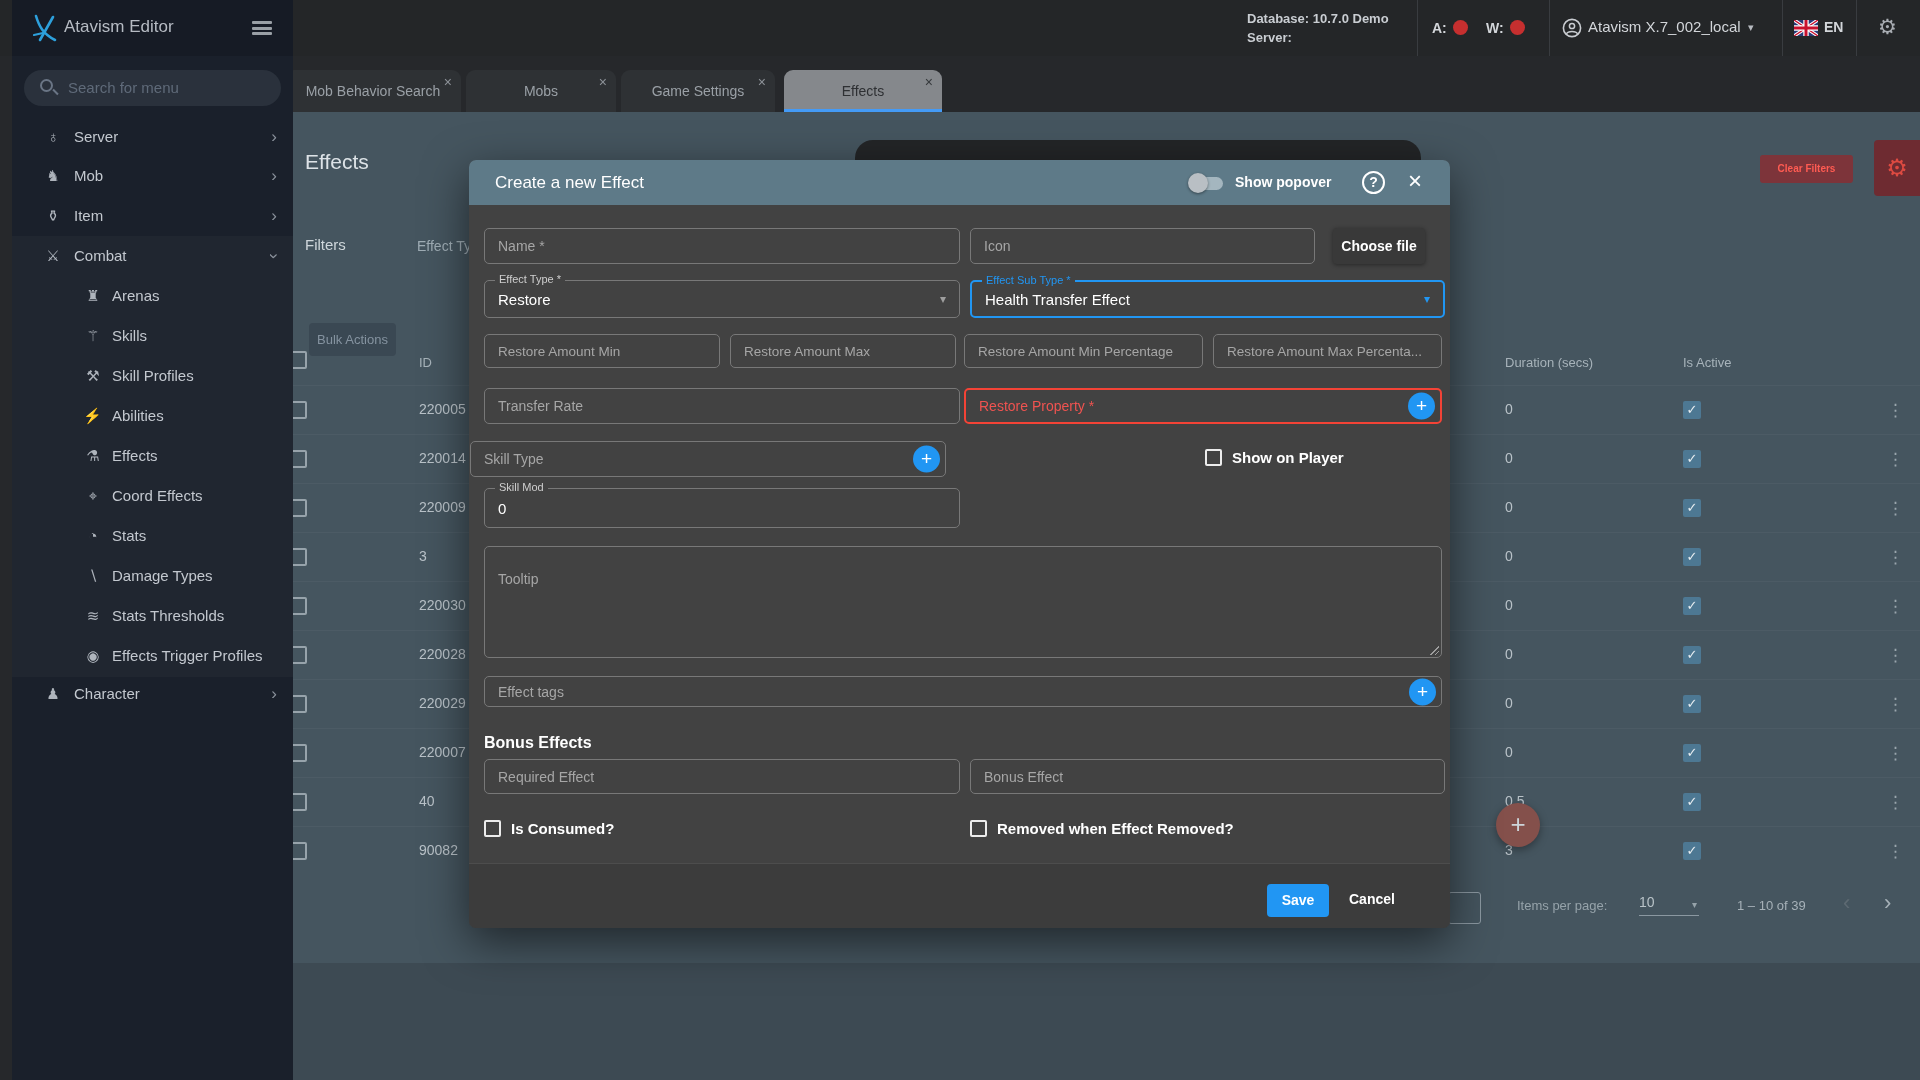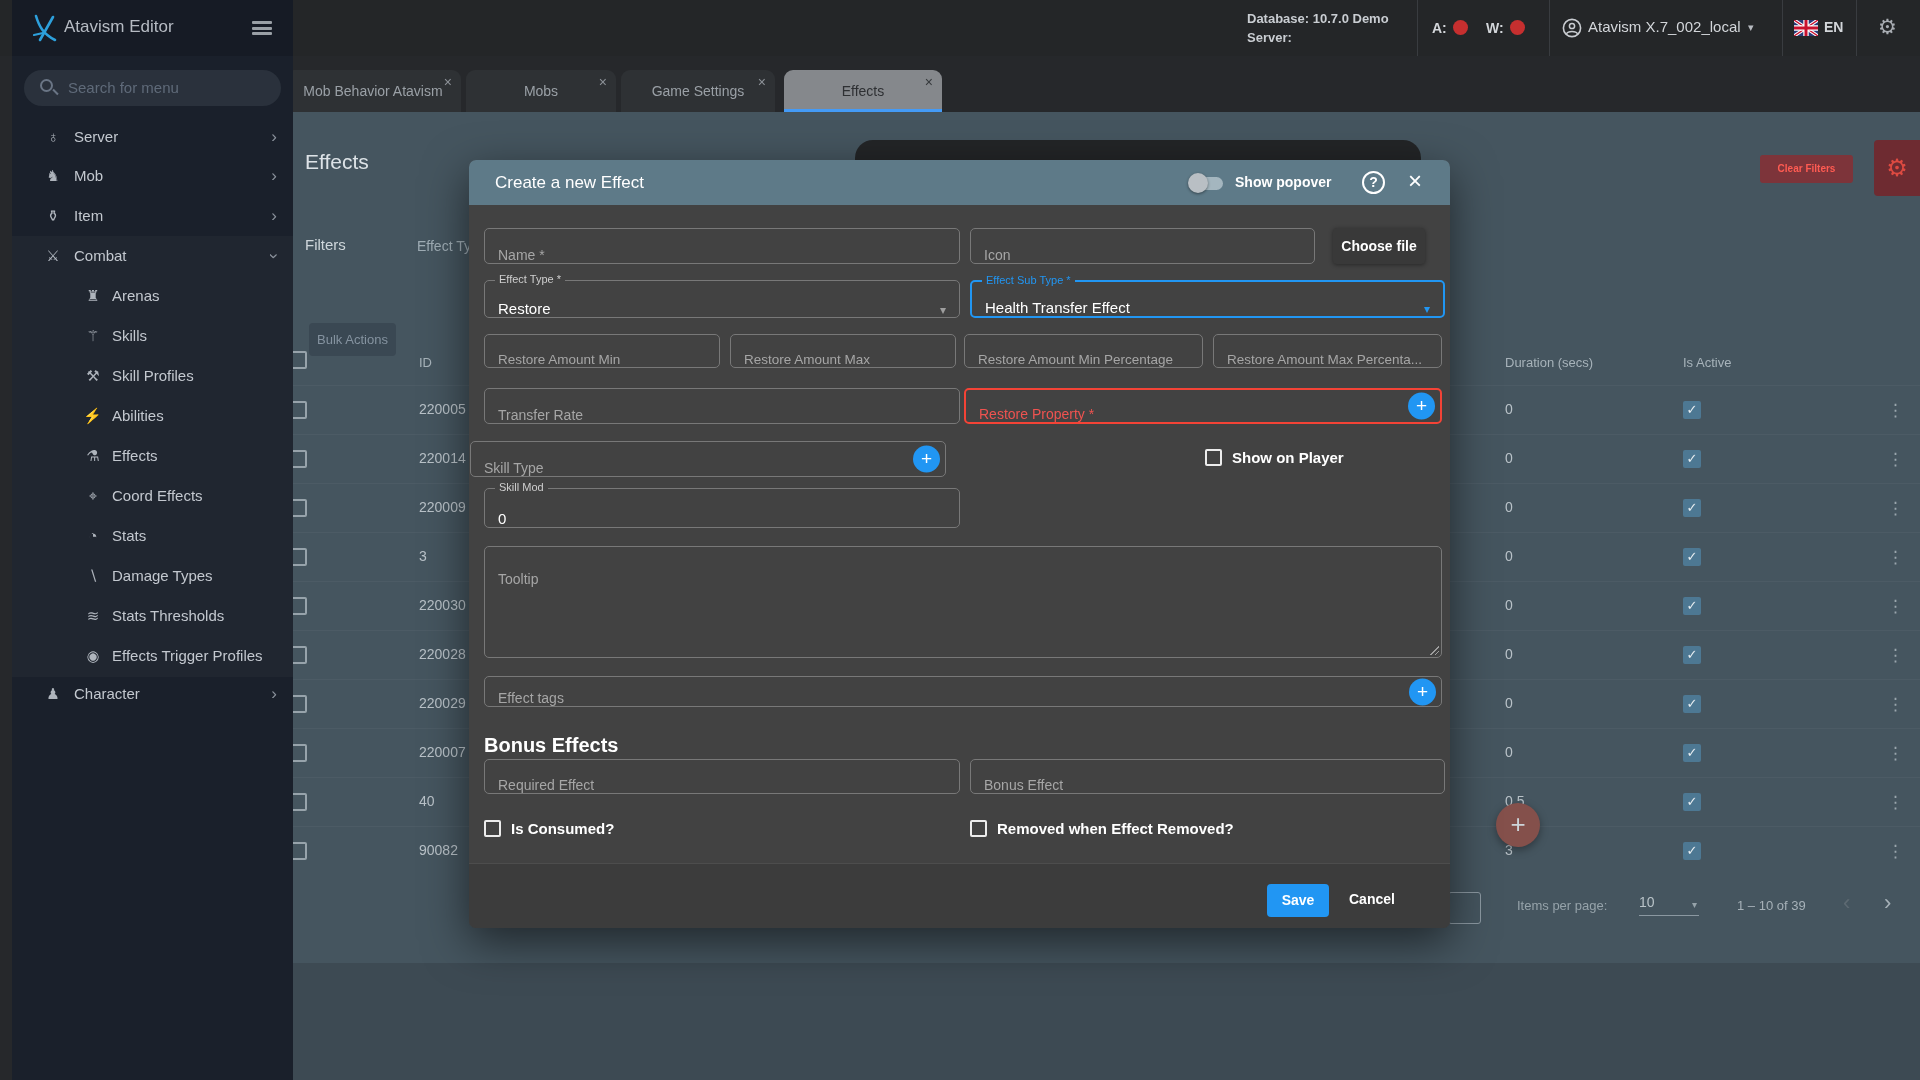--- a/index.html
+++ b/index.html
@@ -81,40 +81,40 @@
   .modal-header { position:absolute; left:0; top:0; width:981px; height:45px; background:#5e7a88; border-radius:7px 7px 0 0; }
   .modal-title { position:absolute; left:26px; top:0; line-height:45px; font-size:17px; font-weight:500; color:#fff; }
   .toggle { position:absolute; left:719px; top:14px; width:37px; height:18px; }
   .toggle-track { position:absolute; left:2px; top:3px; width:33px; height:13px; border-radius:7px; background:#a4b6bf; }
   .toggle-knob { position:absolute; left:0; top:-1px; width:20px; height:20px; border-radius:50%; background:#b9bfc4;
     box-shadow:0 1px 3px rgba(0,0,0,0.45); }
   .toggle-label { position:absolute; left:766px; top:14px; font-size:14px; font-weight:700; color:#fff; }
   .help-circle { position:absolute; left:893px; top:11px; width:23px; height:23px; border:2px solid #fff; border-radius:50%;
     color:#fff; font-size:14px; font-weight:700; text-align:center; line-height:19px; }
   .modal-close { position:absolute; left:933px; top:7px; width:26px; font-size:24px; color:#fff; text-align:center; }
-  .fld { position:absolute; border:1px solid #787878; border-radius:5px; display:flex; align-items:flex-end;
+  .fld { position:absolute; border:1px solid #787878; border-radius:5px; display:flex; align-items:center;
     padding:0 13px; font-size:14px; color:#a6a6a6; }
   .fld .ph { color:#a6a6a6; white-space:nowrap; overflow:hidden; }
   .fld .val { color:#fff; font-size:15px; }
   .fld-label { position:absolute; top:-8px; left:10px; font-size:11px; background:#424242; padding:0 4px; color:#cfcfcf; }
   .fld.blue { border:2px solid #2196f3; }
   .fld.blue .fld-label { color:#2196f3; }
   .fld.red { border:2px solid #f44336; }
   .fld.red .ph { color:#ef5350; }
   .fcaret { margin-left:auto; font-size:12px; color:#9e9e9e; }
   .fld.blue .fcaret { color:#2196f3; }
   .plus-btn { position:absolute; right:5px; top:50%; transform:translateY(-50%); width:27px; height:27px; border-radius:50%;
     background:#2196f3; color:#fff; font-size:19px; text-align:center; line-height:26px; }
   .btn-file { position:absolute; left:864px; top:68px; width:92px; height:36px; background:#393939; border-radius:4px;
     color:#fff; font-size:14px; font-weight:700; text-align:center; line-height:36px; box-shadow:0 1px 4px rgba(0,0,0,0.4); }
   .mcheck { position:absolute; width:17px; height:17px; border:2px solid #ececec; border-radius:2px; }
   .mcheck-label { position:absolute; font-size:15px; font-weight:700; color:#fff; }
   .resize-handle { position:absolute; right:2px; bottom:2px; width:10px; height:10px;
     background:linear-gradient(135deg, transparent 55%, #9e9e9e 55%, #9e9e9e 62%, transparent 62%, transparent 78%, #9e9e9e 78%, #9e9e9e 85%, transparent 85%); }
-  .bonus-heading { position:absolute; left:15px; top:574px; font-size:20px; font-weight:700; color:#fff; }
+  .bonus-heading { position:absolute; left:15px; top:574px; font-size:16px; font-weight:700; color:#fff; }
   .modal-footer { position:absolute; left:0; top:703px; width:981px; height:65px; background:#3c3c3c; border-radius:0 0 7px 7px;
     border-top:1px solid #4d4d4d; }
   .btn-save { position:absolute; left:798px; top:20px; width:62px; height:33px; background:#2196f3; border-radius:4px;
     color:#fff; font-size:14px; font-weight:700; text-align:center; line-height:33px; }
   .btn-cancel { position:absolute; left:880px; top:27px; color:#fff; font-size:14px; font-weight:700; }
 </style>
 </head>
 <body>
 
 <div class="topbar">
@@ -236,21 +236,21 @@
 
   <div class="side-item" style="top:675px">
     <span class="si-icon">♟</span>
     <span class="si-label">Character</span>
     <span class="si-chev">›</span>
   </div>
 </div>
 
 <div class="tabbar">
   <div class="tab" style="left:4px;width:176px">
-    <span class="tab-label">Mob Behavior Atavism</span>
+    <span class="tab-label">Mob Behavior Search</span>
     <span class="tab-close">×</span>
   </div>
   <div class="tab" style="left:185px;width:150px">
     <span class="tab-label">Mobs</span>
     <span class="tab-close">×</span>
   </div>
   <div class="tab" style="left:340px;width:154px">
     <span class="tab-label">Game Settings</span>
     <span class="tab-close">×</span>
   </div>

